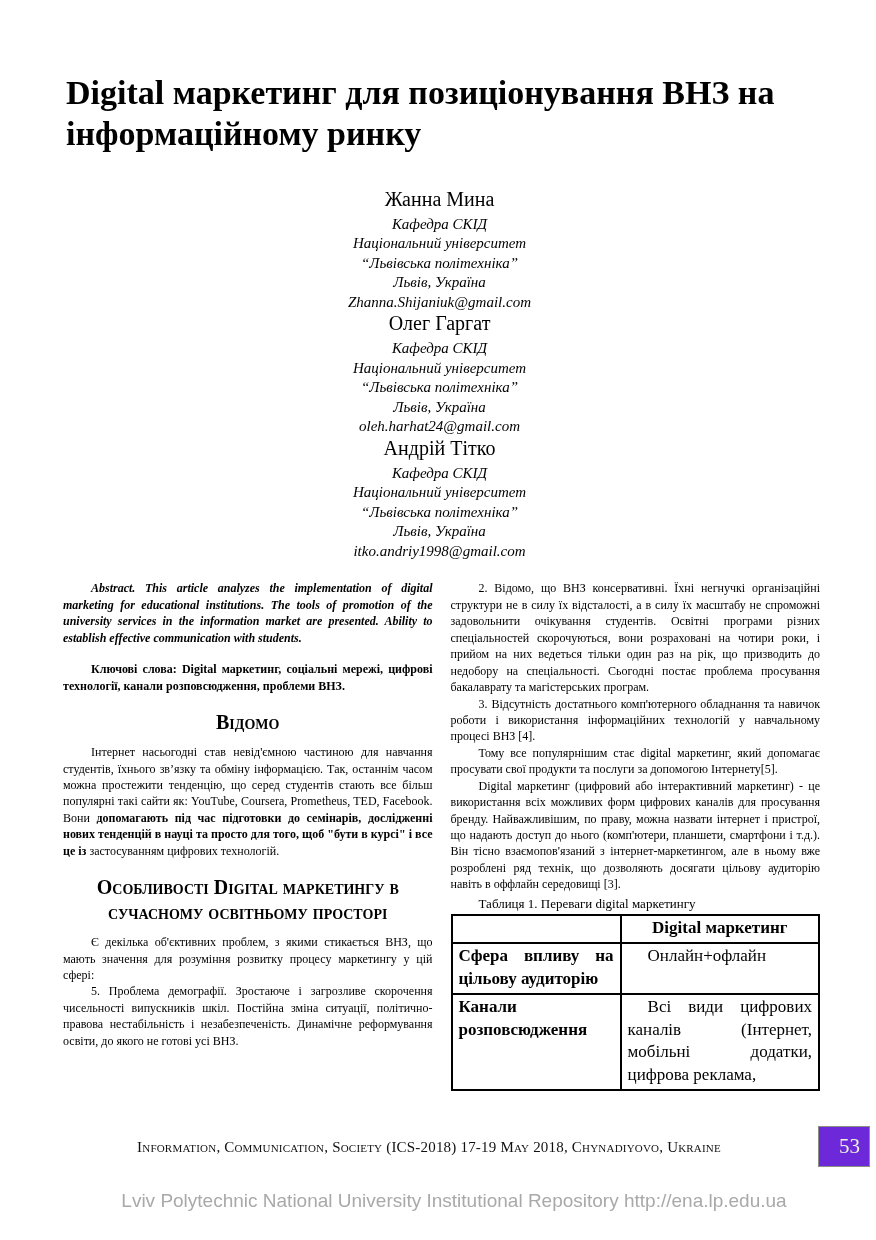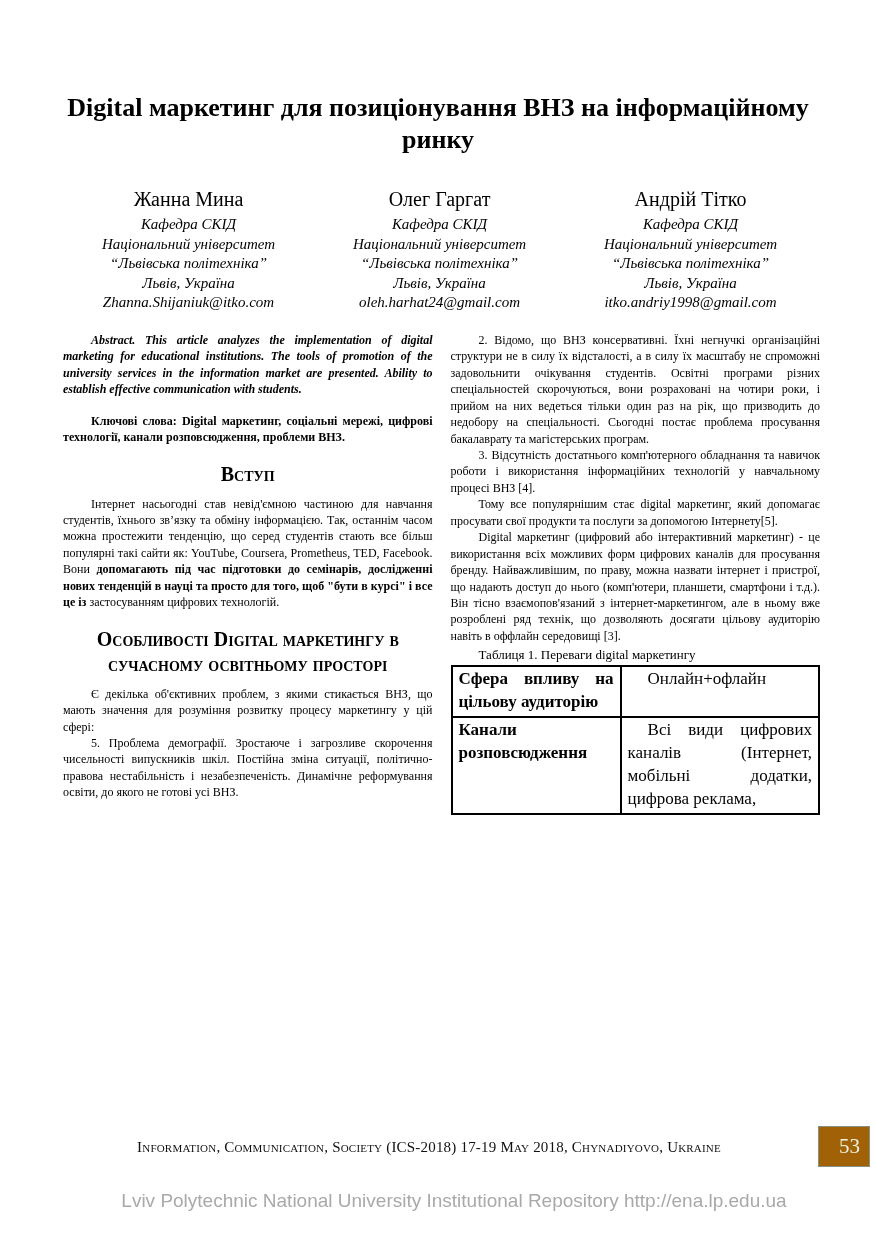--- a/index.html
+++ b/index.html
@@ -5,29 +5,30 @@
   html,body { margin:0; padding:0; background:#ffffff; }
   .page {
     position: relative;
     width: 876px; height: 1240px;
     background: #ffffff;
     font-family: "Liberation Serif", serif;
     color: #000;
     overflow: hidden;
   }
   .title {
-    margin: 92px 66px 0;
-    text-align: center;
-    font-size: 26px;
+    margin: 72px 66px 0;
+    text-align: left;
+    font-size: 34px;
     font-weight: bold;
     line-height: 1.22;
   }
   .authors {
     display: flex;
     margin: 33px 60px 0 63px;
+    flex-direction: column;
   }
   .author { flex: 1; text-align: center; }
   .author-name { font-size: 20px; margin-bottom: 4px; }
   .author-line { font-style: italic; font-size: 15px; line-height: 1.3; }
   .columns {
     display: flex;
     gap: 18px;
     margin: 19px 56px 0 63px;
   }
   .col { flex: 1; min-width: 0; }
@@ -73,21 +74,21 @@
     text-align: center;
     font-variant: small-caps;
     font-size: 15px;
     letter-spacing: 0.2px;
     color: #111;
   }
   .page-badge {
     position: absolute;
     left: 818px; top: 1126px;
     width: 52px; height: 41px;
-    background: #a16207;
+    background: #6d28d9;
     border: 1px solid #8a8f84;
     box-sizing: border-box;
     color: #ecf2dd;
     font-size: 21px;
     display: flex;
     align-items: center;
     justify-content: flex-end;
     padding-right: 9px;
   }
   .repository {
@@ -106,21 +107,21 @@
 
   <div class="title">Digital маркетинг для позиціонування ВНЗ на інформаційному ринку</div>
 
   <div class="authors">
     <div class="author">
       <div class="author-name">Жанна Мина</div>
       <div class="author-line">Кафедра СКІД</div>
       <div class="author-line">Національний університет</div>
       <div class="author-line">“Львівська політехніка”</div>
       <div class="author-line">Львів, Україна</div>
-      <div class="author-line">Zhanna.Shijaniuk@itko.com</div>
+      <div class="author-line">Zhanna.Shijaniuk@gmail.com</div>
     </div>
     <div class="author">
       <div class="author-name">Олег Гаргат</div>
       <div class="author-line">Кафедра СКІД</div>
       <div class="author-line">Національний університет</div>
       <div class="author-line">“Львівська політехніка”</div>
       <div class="author-line">Львів, Україна</div>
       <div class="author-line">oleh.harhat24@gmail.com</div>
     </div>
     <div class="author">
@@ -130,34 +131,38 @@
       <div class="author-line">“Львівська політехніка”</div>
       <div class="author-line">Львів, Україна</div>
       <div class="author-line">itko.andriy1998@gmail.com</div>
     </div>
   </div>
 
   <div class="columns">
     <div class="col">
       <p class="body abstract">Abstract. This article analyzes the implementation of digital marketing for educational institutions. The tools of promotion of the university services in the information market are presented. Ability to establish effective communication with students.</p>
       <p class="body keywords">Ключові слова: Digital маркетинг, соціальні мережі, цифрові технології, канали розповсюдження,  проблеми ВНЗ.</p>
-      <h2 class="section">Вступ</h2>
+      <h2 class="section">Відомо</h2>
       <p class="body"><span>Інтернет  насьогодні став невід'ємною частиною для навчання студентів, їхнього зв’язку та обміну інформацією. Так, останнім часом можна простежити тенденцію, що серед студентів стають все більш популярні такі сайти як: YouTube, Coursera, Prometheus, TED, Facebook. Вони </span><b>допомагають під час підготовки до семінарів, дослідженні нових тенденцій в науці та просто для того, щоб "бути в курсі" і все це із </b><span>застосуванням цифрових технологій.</span></p>
       <h2 class="section">Особливості Digital маркетингу в сучасному освітньому просторі</h2>
       <p class="body">Є декілька об'єктивних проблем, з якими стикається ВНЗ, що мають значення для розуміння розвитку процесу маркетингу у цій сфері:</p>
       <p class="body">5. Проблема демографії. Зростаюче і загрозливе скорочення чисельності випускників шкіл. Постійна зміна ситуації, політично-правова нестабільність і незабезпеченість. Динамічне реформування освіти, до якого не готові усі ВНЗ.</p>
     </div>
     <div class="col">
       <p class="body">2. Відомо, що ВНЗ консервативні. Їхні негнучкі організаційні структури не в силу їх відсталості, а в силу їх масштабу не спроможні задовольнити очікування студентів. Освітні програми різних спеціальностей скорочуються, вони розраховані на чотири роки, і прийом на них ведеться тільки один раз на рік, що призводить до недобору на спеціальності. Сьогодні постає проблема просування бакалаврату та магістерських програм.</p>
       <p class="body">3. Відсутність достатнього комп'ютерного обладнання та навичок роботи і використання інформаційних технологій у навчальному процесі ВНЗ [4].</p>
       <p class="body">Тому все популярнішим стає digital маркетинг, який допомагає просувати свої продукти та послуги за допомогою Інтернету[5].</p>
       <p class="body">Digital маркетинг (цифровий або інтерактивний маркетинг) - це використання всіх можливих форм цифрових каналів для просування бренду. Найважливішим, по праву, можна назвати інтернет і пристрої, що надають доступ до нього (комп'ютери, планшети, смартфони і т.д.). Він тісно взаємопов'язаний з інтернет-маркетингом, але в ньому вже розроблені ряд технік, що дозволяють досягати цільову аудиторію навіть в оффлайн середовищі [3].</p>
       <div class="table-caption">Таблиця 1.  Переваги digital маркетингу</div>
       <table class="cmp">
         <tbody>
+            <tr>
+          <td class="key"></td>
+          <td class="hdr">Digital маркетинг</td>
+        </tr>
         <tr>
           <td class="key">Сфера впливу на цільову аудиторію</td>
           <td class="val">Онлайн+офлайн</td>
         </tr>
         <tr>
           <td class="key">Канали розповсюдження</td>
           <td class="val">Всі види цифрових каналів (Інтернет, мобільні додатки, цифрова реклама,</td>
         </tr>
       </tbody>
         </table>

